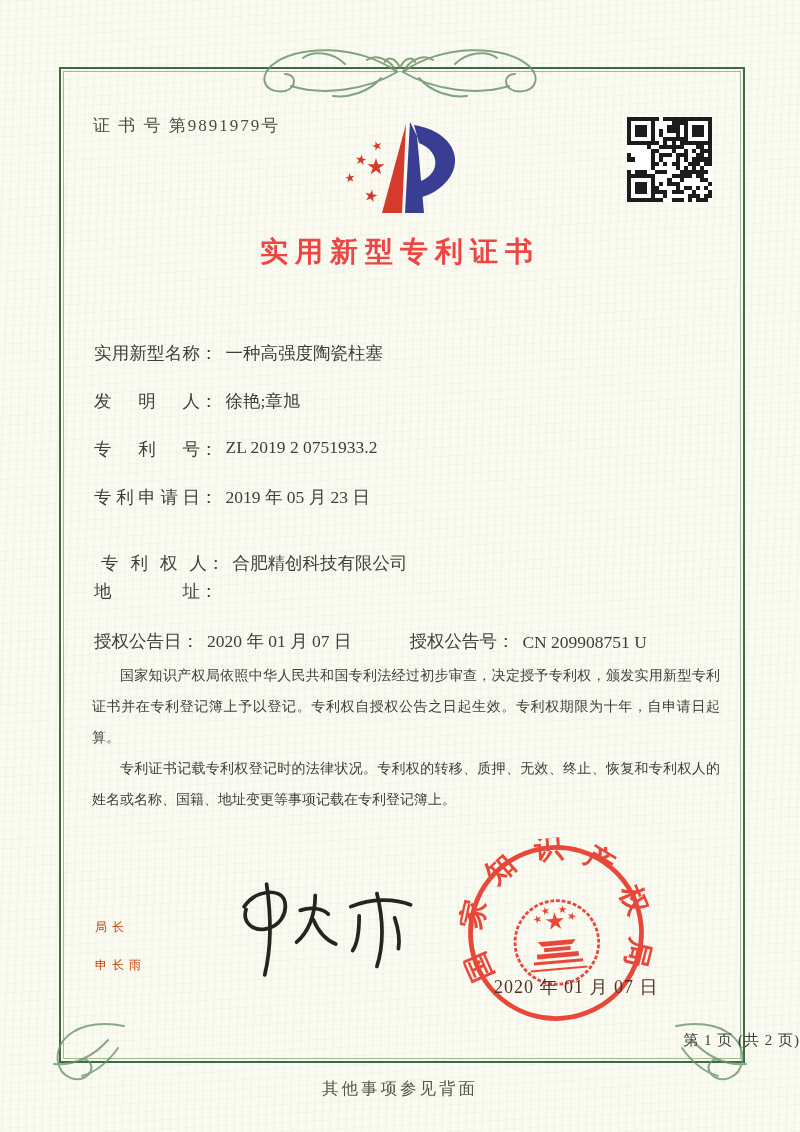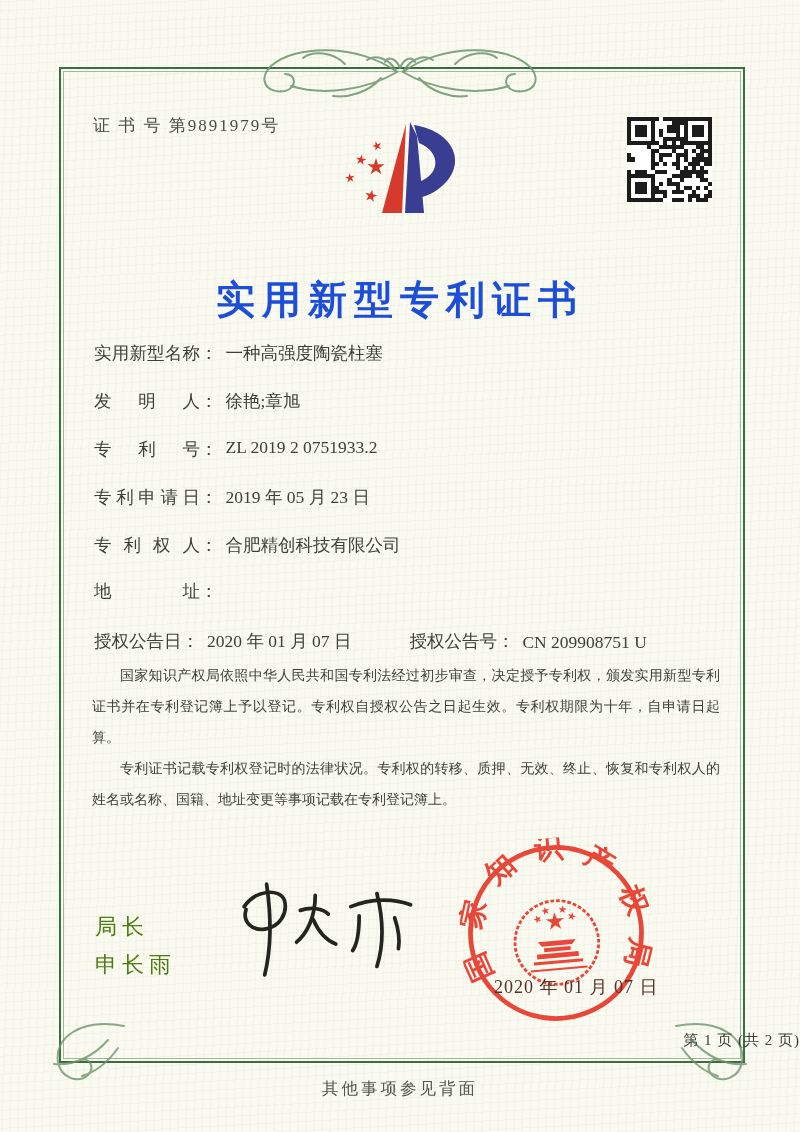--- a/index.html
+++ b/index.html
@@ -13,32 +13,32 @@
   #page::before{
     content:"";position:absolute;inset:0;pointer-events:none;
     background:
       repeating-linear-gradient(92deg, rgba(130,170,130,.05) 0 2px, transparent 2px 8px),
       repeating-linear-gradient(-3deg, rgba(130,170,130,.06) 0 1px, transparent 1px 9px);
   }
   .frame{position:absolute;left:59px;top:67px;width:682px;height:992px;border:2px solid #3e6b42;}
   .frame-inner{position:absolute;inset:2px;border:1px solid #9dbb99;}
   .abs{position:absolute;}
   .cert-no{left:93px;top:114px;font-size:17px;letter-spacing:2px;color:#474f42;}
-  .title{left:0;right:0;top:233px;text-align:center;font-size:39px;font-weight:700;
-         letter-spacing:7px;color:#1d4ed8;margin-top:40px;}
+  .title{left:0;right:0;top:233px;text-align:center;font-size:28px;font-weight:700;
+         letter-spacing:7px;color:#ef4444;}
   .row{left:94px;font-size:17.5px;display:flex;align-items:flex-start;white-space:nowrap;}
   .lab{display:inline-block;width:106px;text-align:justify;text-align-last:justify;}
   .val{margin-left:8px;}
   .addr-val{white-space:normal;width:492px;line-height:28px;}
   .addr-val span{display:block;}
   .grant-group{display:flex;white-space:nowrap;align-items:flex-end;}
   .grant-gap{margin-left:58px;}
   .paras{left:92px;top:660px;width:628px;font-size:14px;line-height:31px;text-align:justify;}
   .paras p{margin:0;text-indent:2em;}
-  .officer{left:95px;top:908px;font-size:22px;line-height:38px;letter-spacing:5px;color:#4d7c0f;}
+  .officer{left:95px;top:908px;font-size:12px;line-height:38px;letter-spacing:5px;color:#c2410c;}
   .officer div{white-space:nowrap;}
   .footer-page{left:0;right:0;top:1031px;text-align:right;font-size:15px;letter-spacing:1px;}
   .back-note{left:0;right:0;top:1078px;text-align:center;font-size:16.5px;letter-spacing:3px;color:#4c5547;}
   .seal-date{left:494px;top:975px;font-size:18px;letter-spacing:1px;color:#53312a;z-index:5;}
   svg{display:block;}
   .seal-svg{transform:rotate(-5deg);}
 </style>
 </head>
 <body>
 
@@ -361,21 +361,21 @@
   <div class="abs row" style="top:437px;font-family:Liberation Serif, serif;">
     <span class="lab">专利号</span>
       <span>：</span>
     <span class="val">ZL 2019 2 0751933.2</span>
   </div>
   <div class="abs row" style="top:485px;">
     <span class="lab">专利申请日</span>
       <span>：</span>
     <span class="val">2019 年 05 月 23 日</span>
   </div>
-  <div class="abs row" style="top:533px;">
+  <div class="abs row" style="top:551px;margin-left:7px;">
     <span class="lab">专利权人</span>
       <span>：</span>
     <span class="val">合肥精创科技有限公司</span>
   </div>
   <div class="abs row" style="top:579px;">
     <span class="lab">地址</span>
       <span>：</span>
   </div>
   <div class="abs row" style="top:629px;">
     <span class="grant-group">

